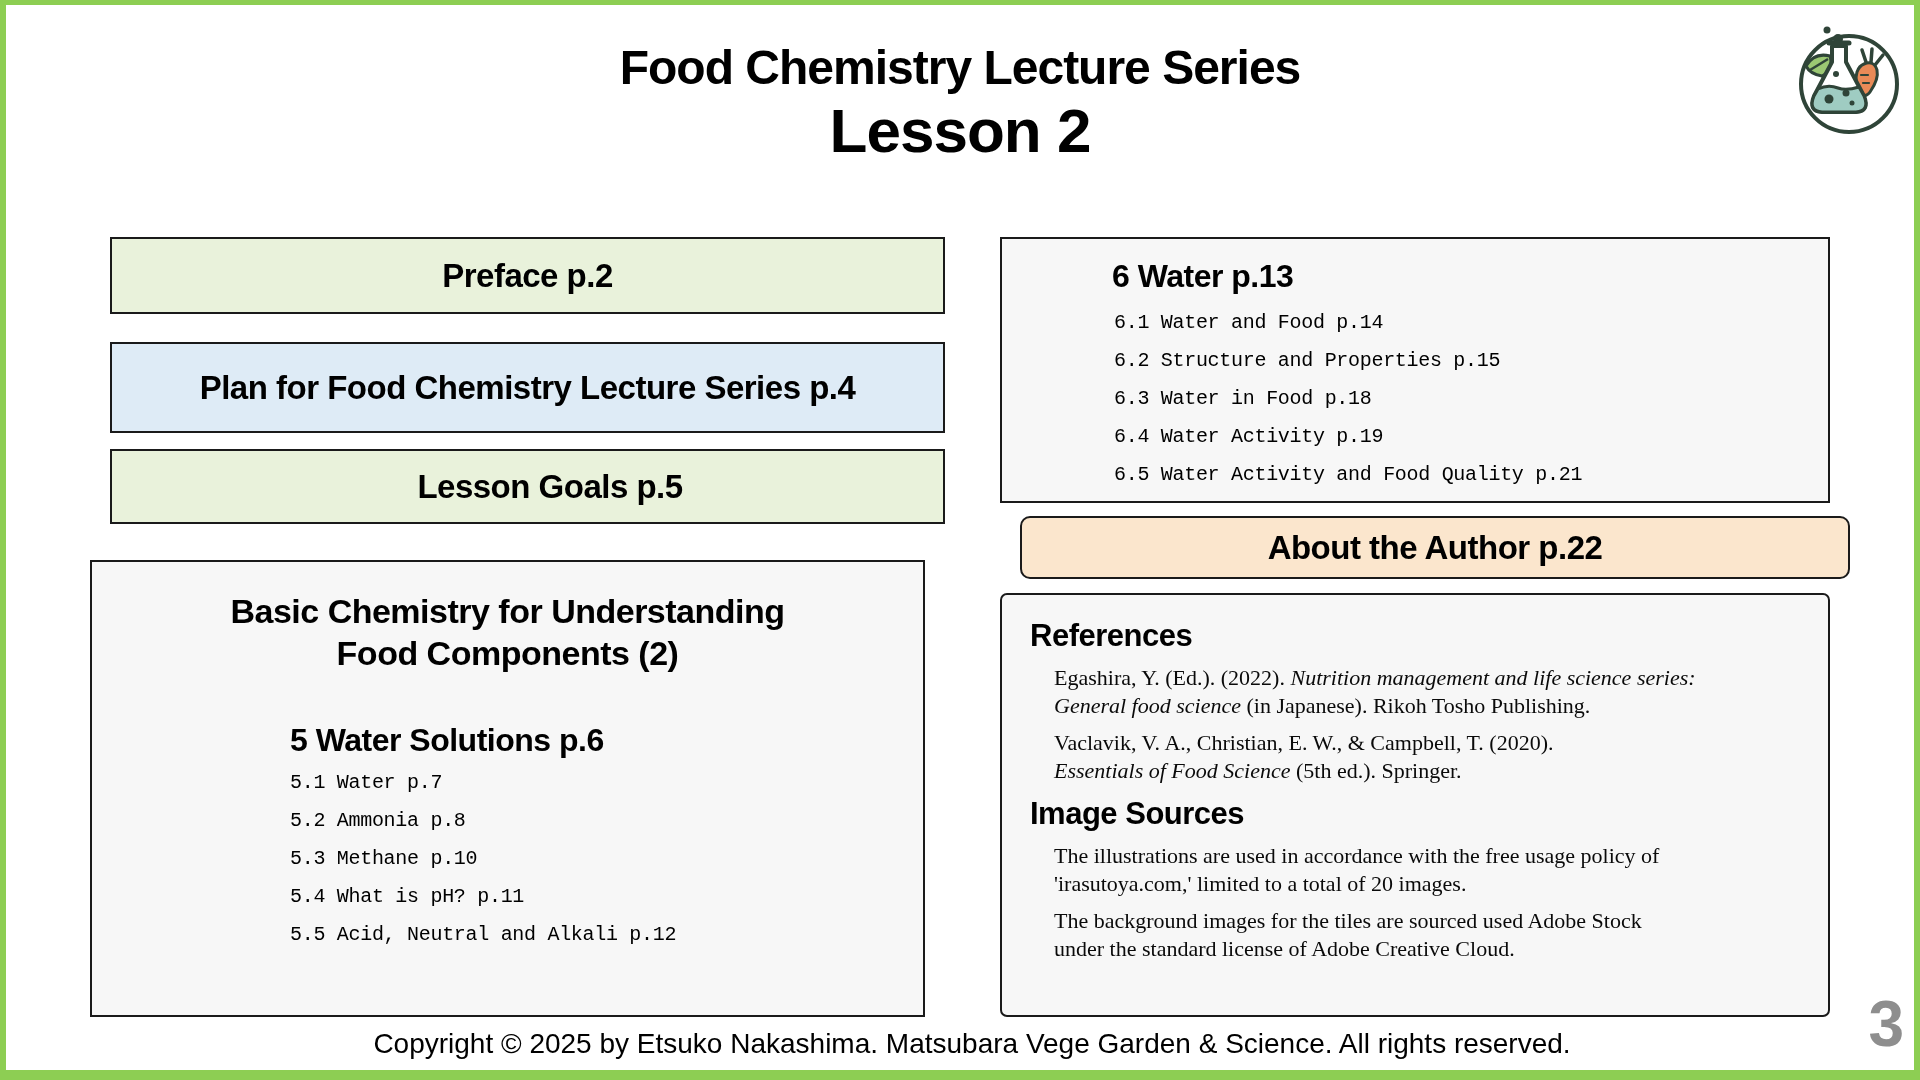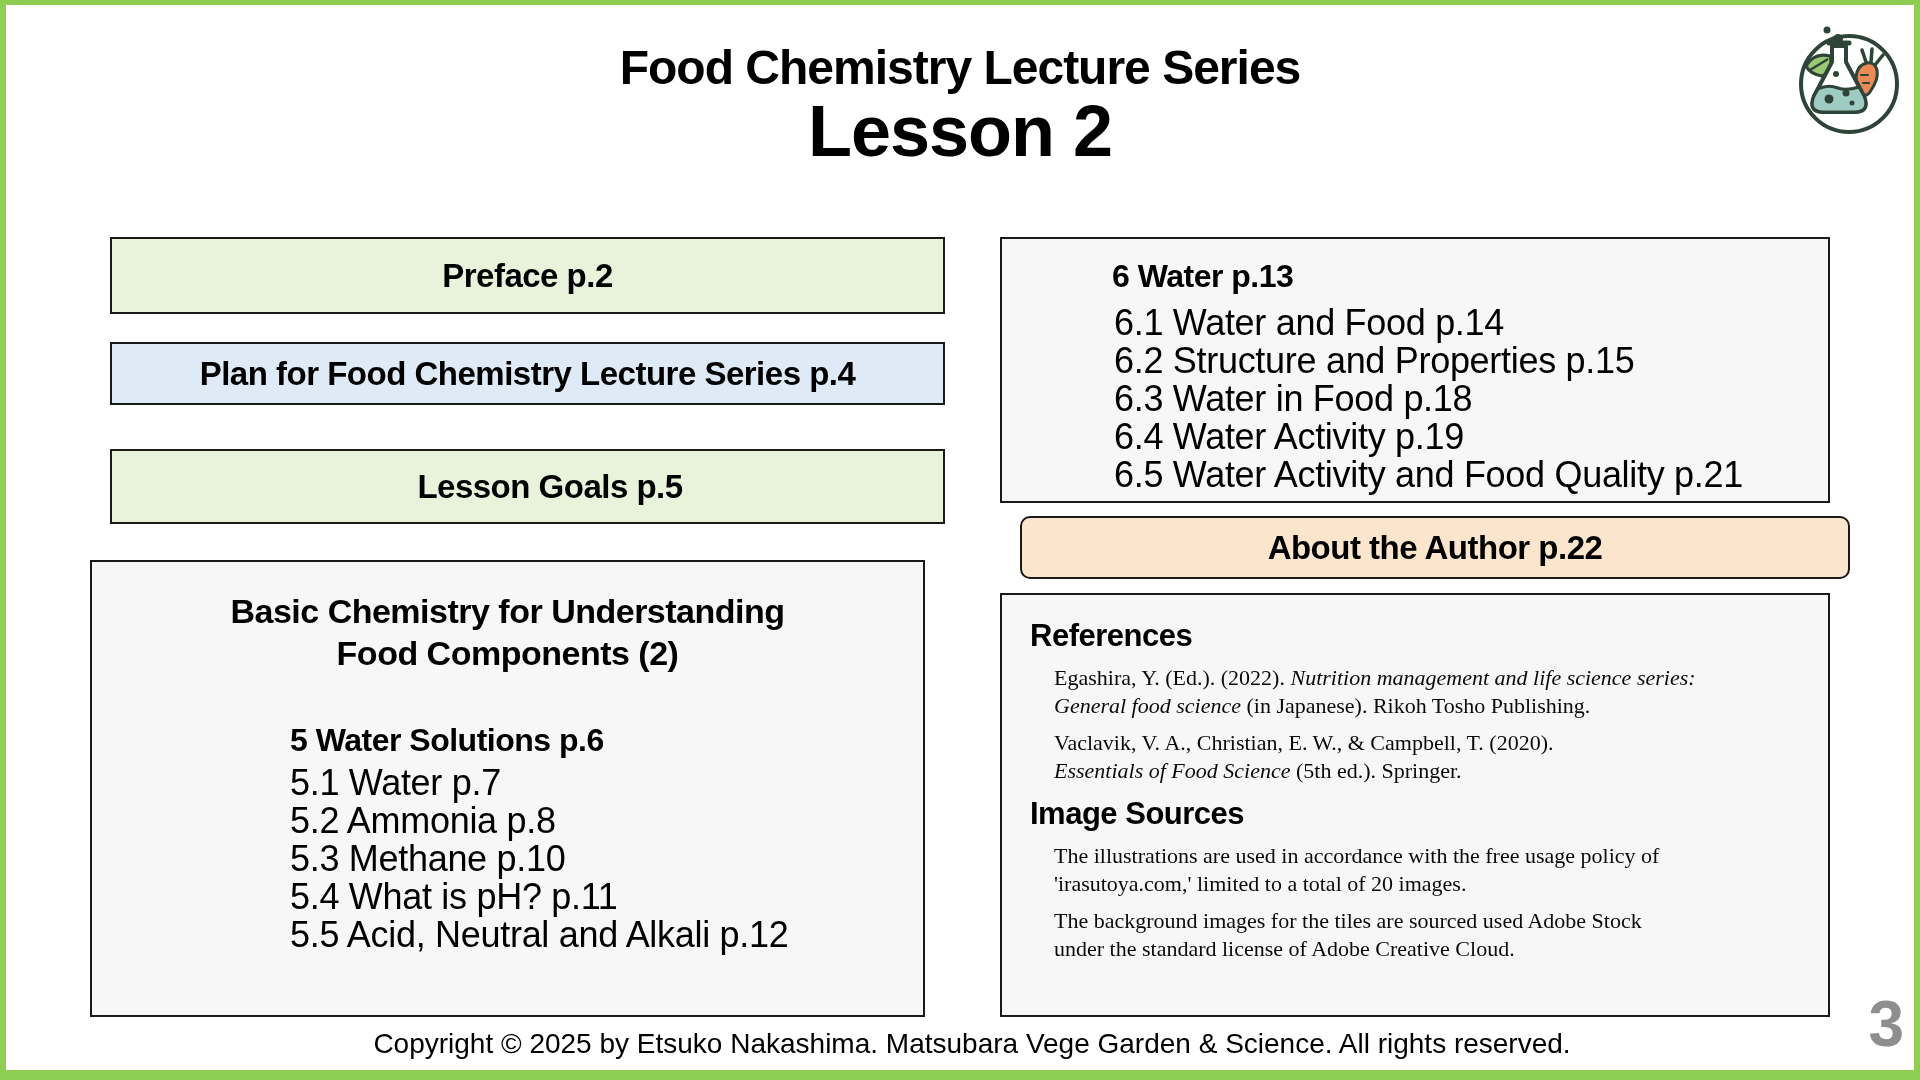--- a/index.html
+++ b/index.html
@@ -11,53 +11,53 @@
     position:absolute; inset:0; pointer-events:none; z-index:50;
     border-style:solid; border-color:#8DCE53; border-width:5px 6px 10px 6px;
   }
   
   .title1 {
     position:absolute; top:40px; left:0; width:100%; text-align:center;
     font-size:48px; line-height:56px; font-weight:bold; letter-spacing:-1px;
   }
   .title2 {
     position:absolute; top:94px; left:0; width:100%; text-align:center;
-    font-size:72px; line-height:74px; font-weight:bold; letter-spacing:-1px;
+    font-size:62px; line-height:74px; font-weight:bold; letter-spacing:-1px;
   }
   
   .logo { position:absolute; left:1788px; top:22px; width:120px; height:120px; }
   
   .banner {
     position:absolute; left:90px; width:835px; box-sizing:border-box;
     border:2px solid #1a1a1a; display:flex; align-items:center; justify-content:center;
     font-weight:bold; font-size:33px; letter-spacing:-0.5px;margin-left:20px;
   }
   .banner.green  { background:#E9F2DB; }
   .banner.blue   { background:#DEEBF6; }
   .banner.orange { background:#FBE6CD; left:1000px; width:830px;border-radius:10px; }
   .b1 { top:237px; height:77px; }
-  .b2 { top:342px; height:63px; }
+  .b2 { top:342px; height:91px; }
   .b3 { top:449px; height:75px;padding-left:45px; }
   .b-about { top:516px; height:63px; }
   
   .panel {
     position:absolute; box-sizing:border-box; background:#F7F7F7;
     border:2px solid #1a1a1a;
   }
   .chapter-box { left:90px; top:560px; width:835px; height:457px; }
   .water-box   { left:1000px; top:237px; width:830px; height:266px; }
-  .refs-box    { left:1000px; top:593px; width:830px; height:424px; }
+  .refs-box    { left:1000px; top:593px; width:830px; height:424px;border-radius:7px; }
   .chapter-title {
     margin:28px 10px 0 10px; text-align:center;
     font-size:34px; line-height:42px; font-weight:bold; letter-spacing:-0.5px;
   }
   .section-title { font-weight:bold; font-size:32px; line-height:40px; letter-spacing:-0.5px; }
   .chapter-box .section-title { margin:46px 0 0 198px; }
   .water-box   .section-title { margin:17px 0 0 110px; }
-  .toc-list { list-style:none; padding:0; font-size:36px; line-height:38px; letter-spacing:-0.3px; }
+  .toc-list { list-style:none; padding:0; font-size:20px; line-height:38px; letter-spacing:-0.3px;font-family:Liberation Mono, monospace; }
   .chapter-box .toc-list { margin:4px 0 0 198px; }
   .water-box   .toc-list { margin:8px 0 0 112px; }
   
   .ref-heading {
     margin:22px 0 0 28px; font-size:31px; line-height:38px;
     font-weight:bold; letter-spacing:-0.5px;
   }
   .ref-heading.imgsrc { margin-top:10px; }
   .serif-block {
     margin:9px 20px 0 52px; font-family:"Liberation Serif", serif;

